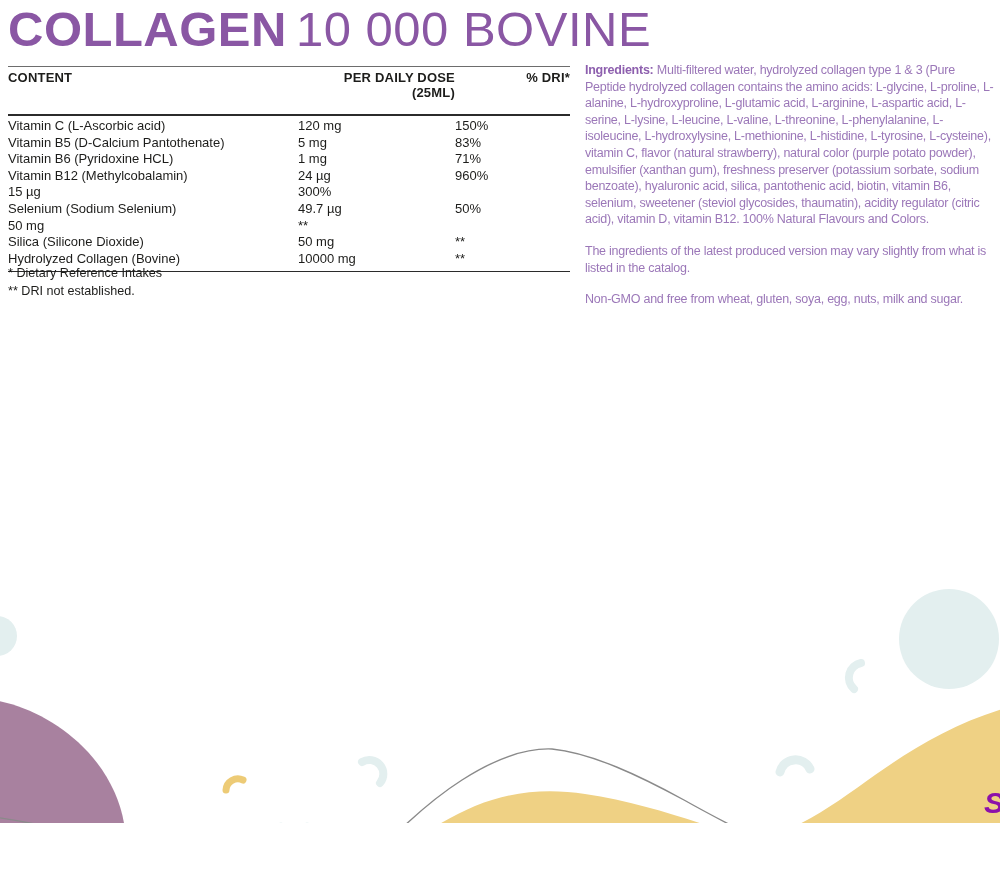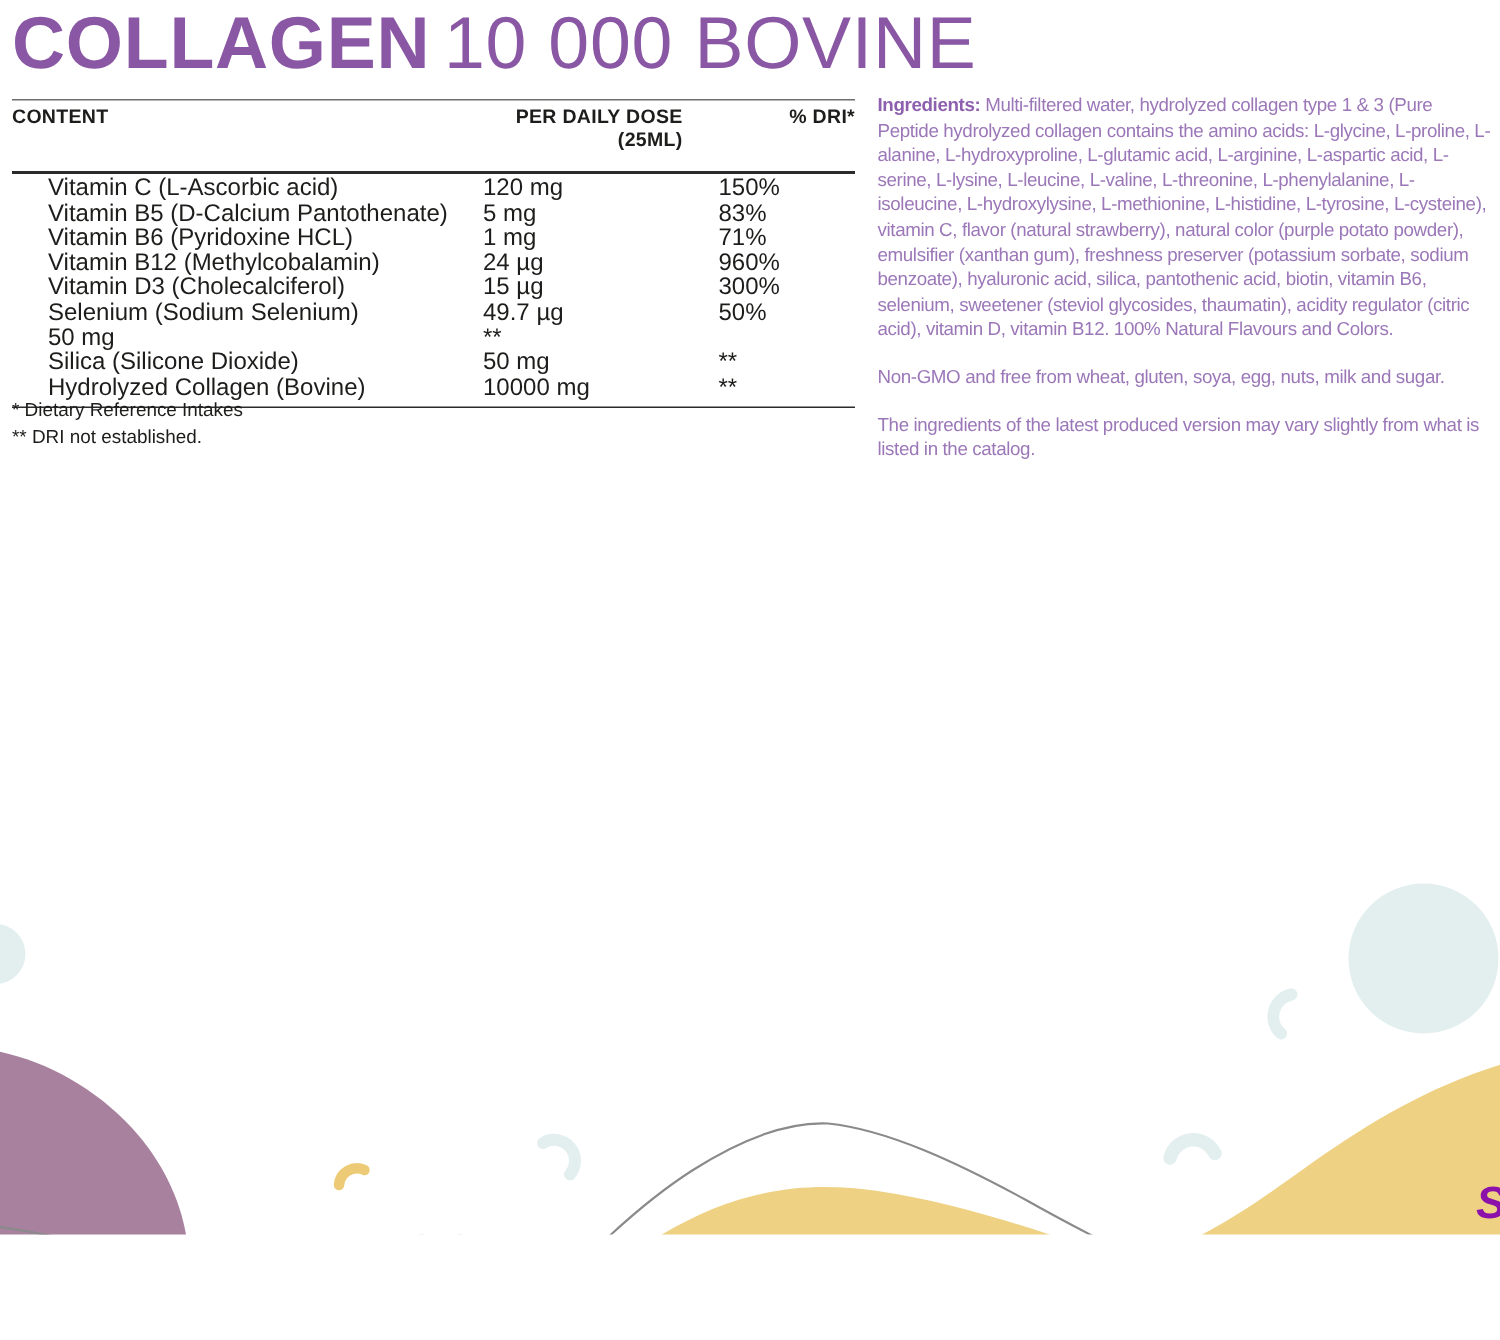--- a/index.html
+++ b/index.html
@@ -22,21 +22,21 @@
   
   .title{position:absolute;left:8px;top:2px;font-size:49px;line-height:1.12;color:var(--title-purple);letter-spacing:.5px;white-space:nowrap;}
   .title .brand{font-weight:bold;}
   .title .variant{font-weight:normal;margin-left:9px;}
 
   
   .facts{position:absolute;left:8px;top:66px;width:562px;color:var(--table-text);}
   .thead{display:grid;grid-template-columns:290px 157px 115px;border-top:1.2px solid #6d6d6d;border-bottom:2px solid #2b2b2b;padding:3px 0 14px;font-size:13px;font-weight:bold;letter-spacing:.2px;}
   .thead .h2,.thead .h3{text-align:right;}
   .tbody{border-bottom:1.6px solid #2b2b2b;padding:2px 0 4px;}
-  .trow{display:grid;grid-template-columns:290px 157px 115px;font-size:16px;line-height:16.6px;margin-left:24px;}
+  .trow{display:grid;grid-template-columns:290px 157px 115px;font-size:13px;line-height:16.6px;}
   .trow .tcell.c1,.trow .tcell.c2{text-align:left;}
   .footnotes{position:absolute;left:8px;top:265px;font-size:12.6px;line-height:17.5px;color:var(--table-text);}
 
   
   .ingredients{position:absolute;left:585px;top:62px;width:413px;color:var(--ingredients-purple);font-size:12.5px;line-height:16.6px;letter-spacing:-0.25px;}
   .ingredients p{margin:0;}
   .ingredients p + p{margin-top:15px;}
   .ingredients .ing-label{font-weight:bold;color:var(--ingredients-bold-purple);}
 
   
@@ -73,21 +73,20 @@
           <div class="tcell c0">Vitamin B6 (Pyridoxine HCL)</div>
           <div class="tcell c1">1 mg</div>
           <div class="tcell c2">71%</div>
         </div>
         <div class="trow">
           <div class="tcell c0">Vitamin B12 (Methylcobalamin)</div>
           <div class="tcell c1">24 µg</div>
           <div class="tcell c2">960%</div>
         </div>
         <div class="trow">
-          <div class="tcell c0">Vitamin D3 (Cholecalciferol)</div>
           <div class="tcell c1">15 µg</div>
           <div class="tcell c2">300%</div>
         </div>
         <div class="trow">
           <div class="tcell c0">Selenium (Sodium Selenium)</div>
           <div class="tcell c1">49.7 µg</div>
           <div class="tcell c2">50%</div>
         </div>
         <div class="trow">
           <div class="tcell c1">50 mg</div>
@@ -106,22 +105,22 @@
       </div>
   </div>
 
   <div class="footnotes">
     <div>* Dietary Reference Intakes</div>
     <div>** DRI not established.</div>
   </div>
 
   <div class="ingredients">
     <p><span class="ing-label">Ingredients:</span><span> Multi-filtered water, hydrolyzed collagen type 1 &amp; 3 (Pure Peptide hydrolyzed collagen contains the amino acids: L-glycine, L-proline, L-alanine, L-hydroxyproline, L-glutamic acid, L-arginine, L-aspartic acid, L-serine, L-lysine, L-leucine, L-valine, L-threonine, L-phenylalanine, L-isoleucine, L-hydroxylysine, L-methionine, L-histidine, L-tyrosine, L-cysteine), vitamin C, flavor (natural strawberry), natural color (purple potato powder), emulsifier (xanthan gum), freshness preserver (potassium sorbate, sodium benzoate), hyaluronic acid, silica, pantothenic acid, biotin, vitamin B6, selenium, sweetener (steviol glycosides, thaumatin), acidity regulator (citric acid), vitamin D, vitamin B12. 100% Natural Flavours and Colors.</span></p>
+    <p>The ingredients of the latest produced version may vary slightly from what is listed in the catalog.</p>
     <p>Non-GMO and free from wheat, gluten, soya, egg, nuts, milk and sugar.</p>
-    <p>The ingredients of the latest produced version may vary slightly from what is listed in the catalog.</p>
   </div>
 
   <svg class="decor" viewBox="0 0 1000 893" xmlns="http://www.w3.org/2000/svg" aria-hidden="true">
 
     <circle cx="-3" cy="636" r="20" fill="var(--pale-blue)"></circle>
     <circle cx="949" cy="639" r="50" fill="var(--pale-blue)"></circle>
 
     <path d="M -6 700 C 28 706 62 724 88 752 C 110 776 122 804 125 830 C 127 854 121 876 111 895 L -6 895 Z" fill="var(--mauve)"></path>
 
     <path d="M 341 895 C 380 862 432 824 475 806 C 515 790 550 789 585 794 C 640 802 690 820 730 833 C 745 838 755 839 763 837 C 800 830 840 800 875 775 C 915 747 955 723 1006 708 L 1006 895 Z" fill="var(--yellow)"></path>

